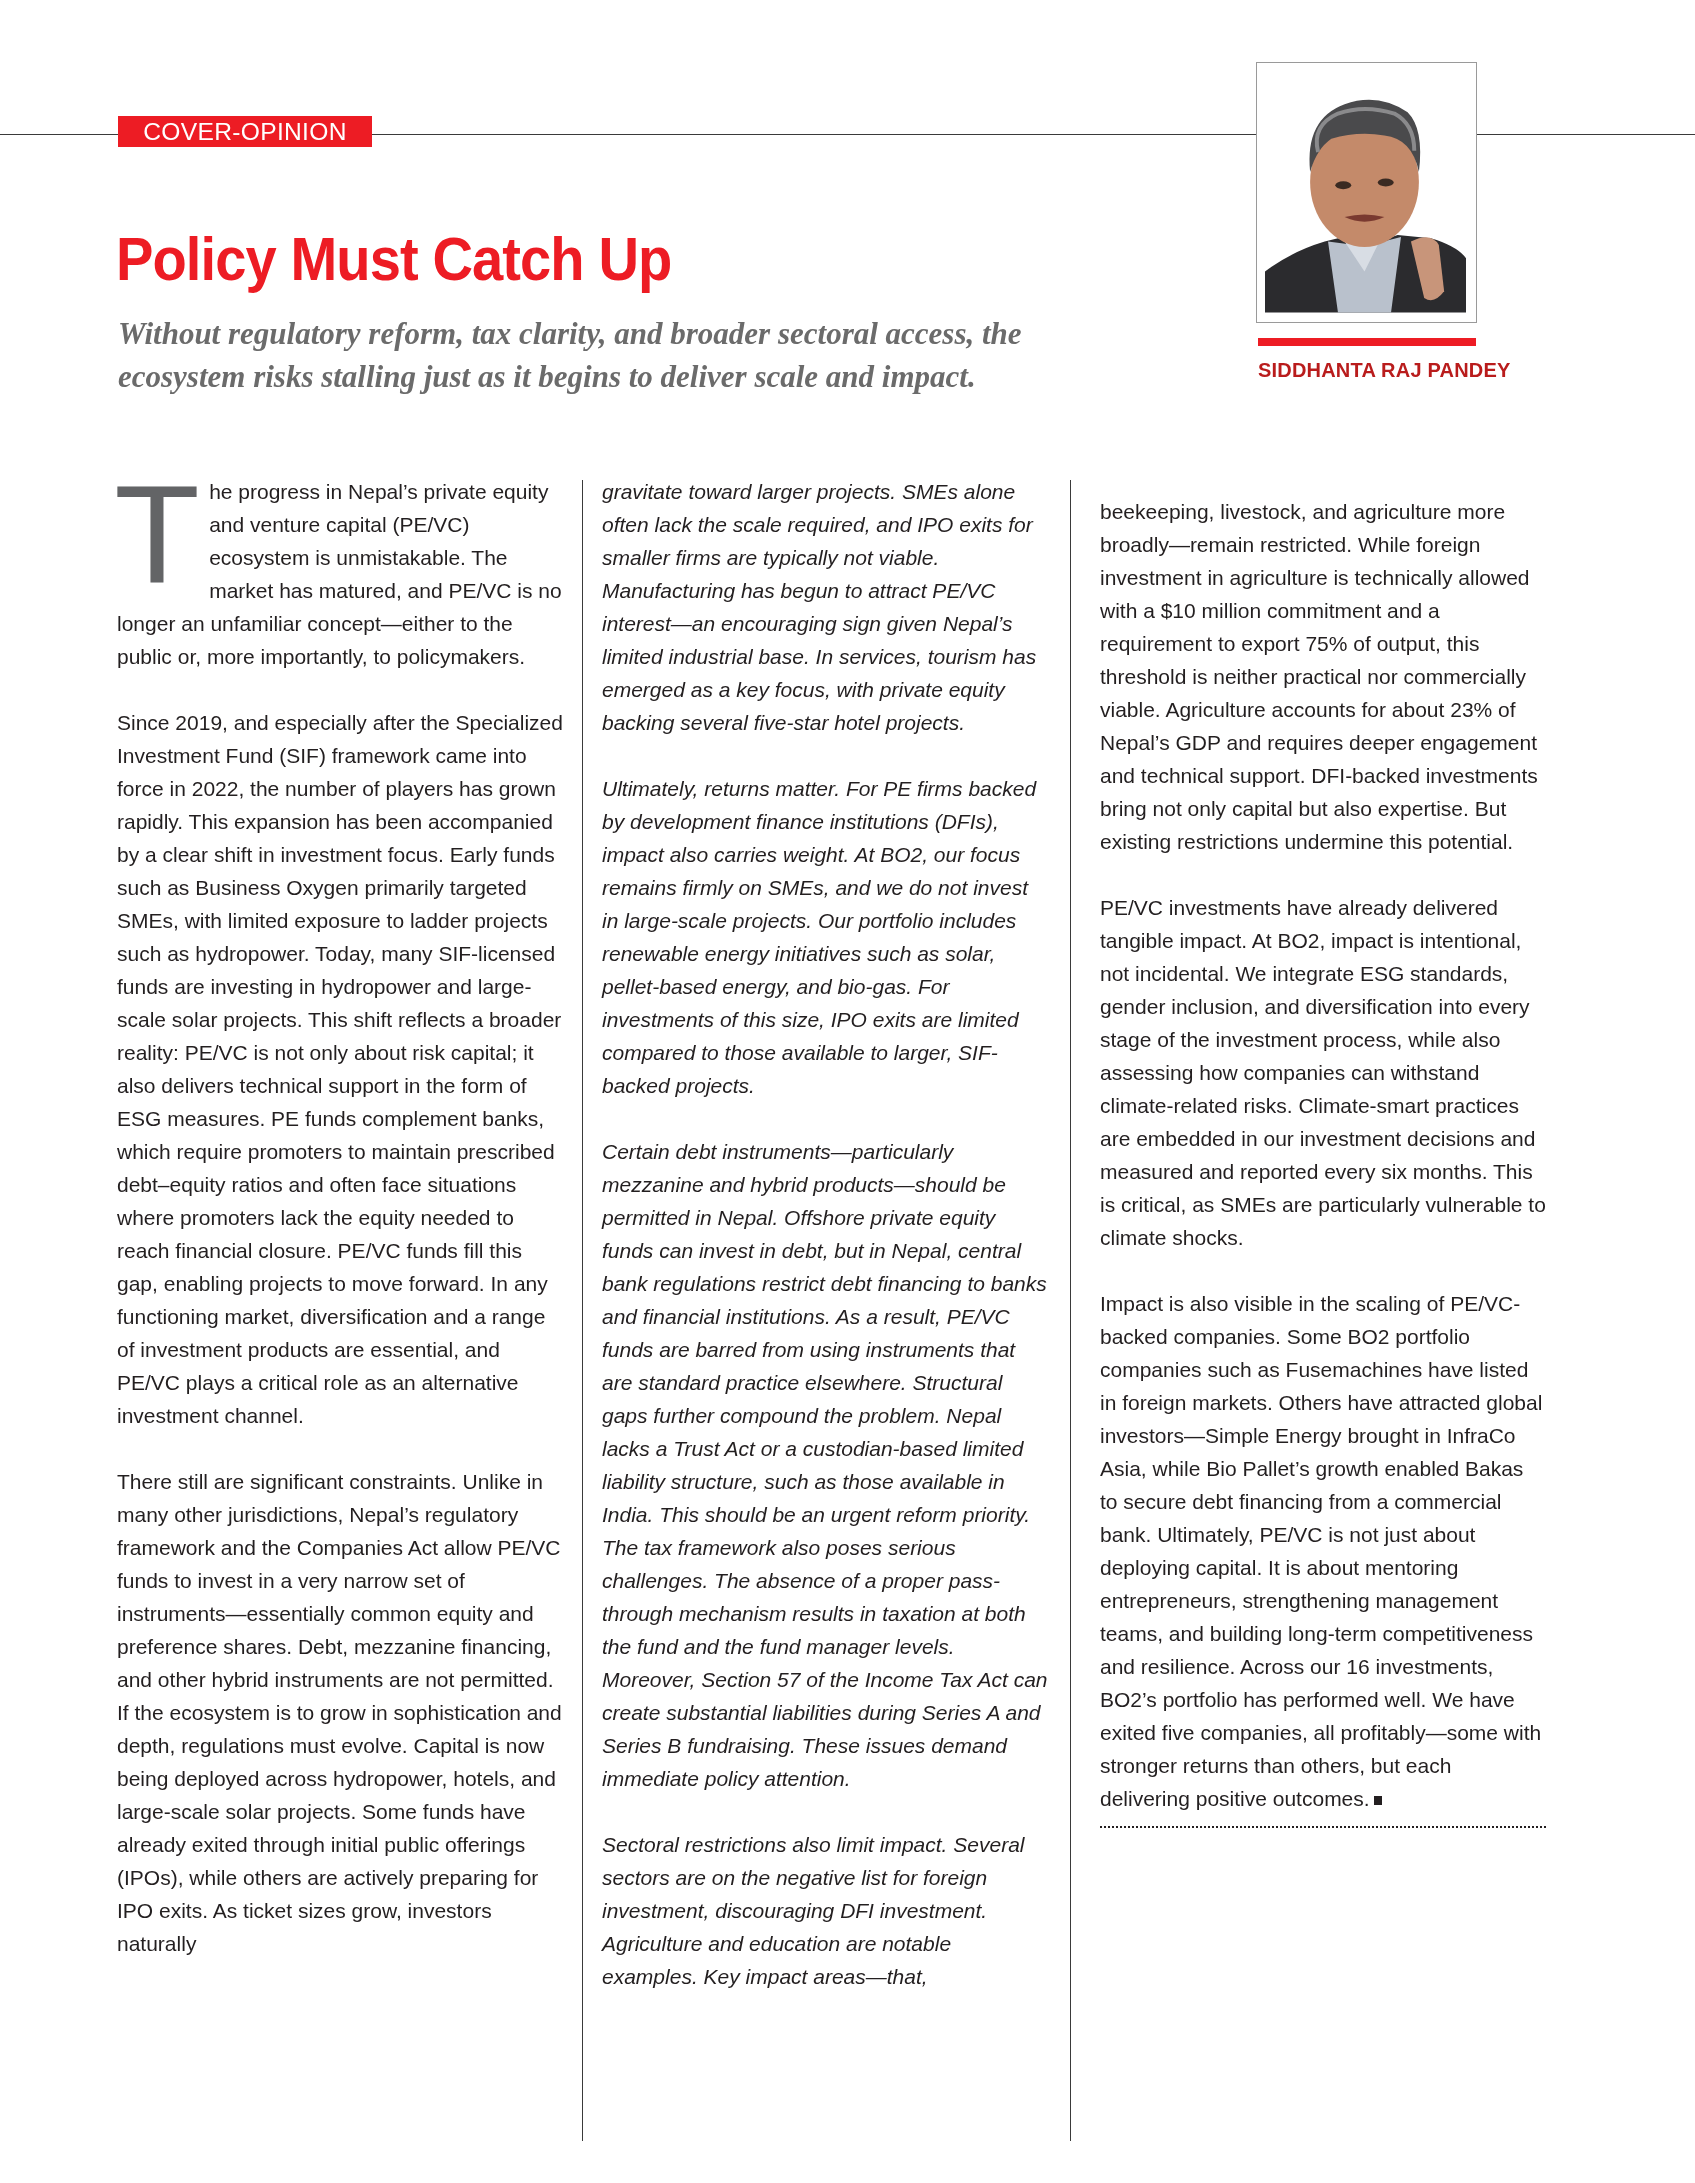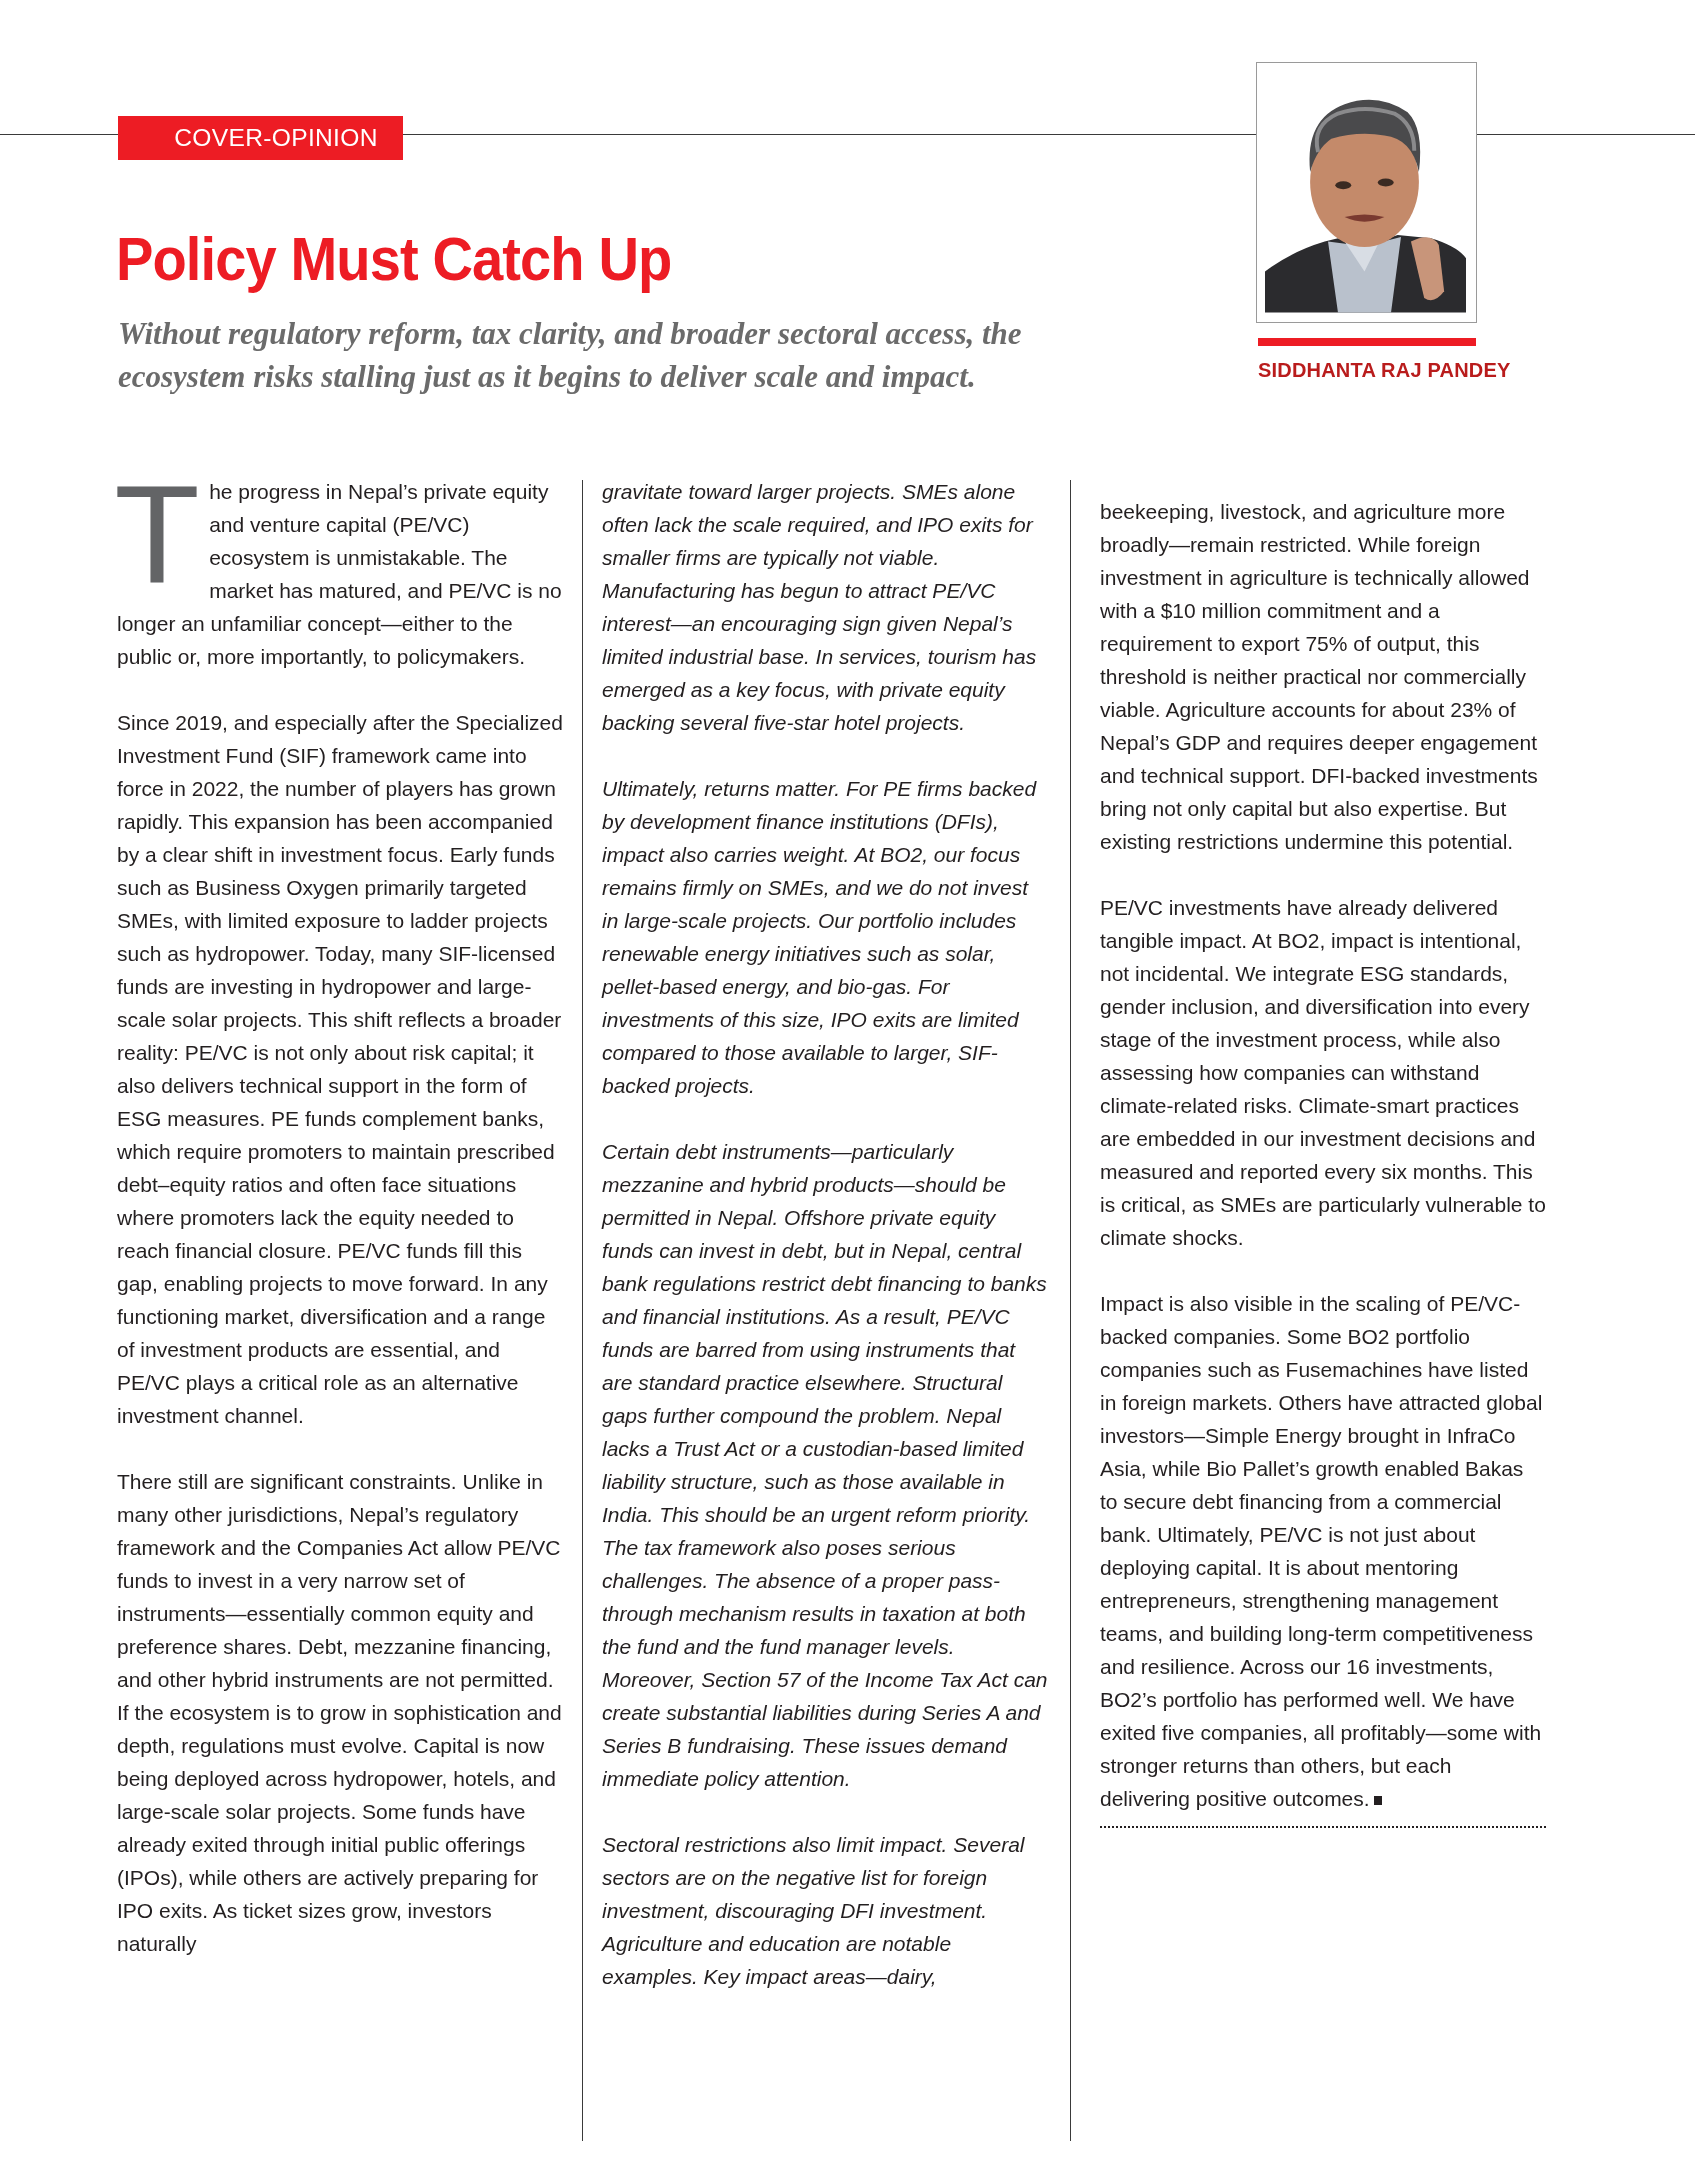--- a/index.html
+++ b/index.html
@@ -1,23 +1,23 @@
 <!DOCTYPE html>
 <html style="font-size:10.6px"><head>
 <meta charset="utf-8">
 <style>
   html, body { margin: 0; padding: 0; background: #ffffff; }
   body { width: 1696px; height: 2183px; position: relative; overflow: hidden;
          font-family: "Liberation Sans", "DejaVu Sans", sans-serif; color: #231f20; }
 
   .top-rule { position: absolute; left: 0; top: 134px; width: 1696px; height: 1.3px; background: #3a3a3a; }
-  .section-tag { position: absolute; left: 118px; top: 116px; width: 254px; height: 44px;
+  .section-tag { position: absolute; left: 118px; top: 116px; width: 254px; height: 31px;
                  background: #ed1c24; color: #fff; font-size: 24.6px; font-weight: 400;
                  display: flex; align-items: center; justify-content: center; letter-spacing: 0.3px;
-                 font-family: "Liberation Sans Narrow", "Liberation Sans", sans-serif; padding-left: 31px; }
+                 font-family: "Liberation Sans Narrow", "Liberation Sans", sans-serif; }
 
   .headline { position: absolute; left: 116px; top: 229px; margin: 0; color: #ed1c24;
               font-size: 61px; font-weight: 700; letter-spacing: -1px; line-height: 1;
               transform: scaleX(0.92); transform-origin: left top; white-space: nowrap; }
   .deck { position: absolute; left: 118px; top: 312px; width: 970px; margin: 0; color: #6b6b6b;
           font-family: "Liberation Serif", "DejaVu Serif", serif; font-style: italic; font-weight: 700;
           font-size: 31px; line-height: 43px; }
 
   .photo-frame { position: absolute; left: 1256px; top: 62px; width: 219px; height: 259px;
                  border: 1.3px solid #9a9a9a; background: #fff; }
@@ -79,21 +79,21 @@
 <div class="col col1">
   <p><span class="dropcap">T</span><span>he progress in Nepal’s private equity and venture capital (PE/VC) ecosystem is unmistakable. The market has matured, and PE/VC is no longer an unfamiliar concept—either to the public or, more importantly, to policymakers.</span></p>
   <p>Since 2019, and especially after the Specialized Investment Fund (SIF) framework came into force in 2022, the number of players has grown rapidly. This expansion has been accompanied by a clear shift in investment focus. Early funds such as Business Oxygen primarily targeted SMEs, with limited exposure to ladder projects such as hydropower. Today, many SIF-licensed funds are investing in hydropower and large-scale solar projects. This shift reflects a broader reality: PE/VC is not only about risk capital; it also delivers technical support in the form of ESG measures. PE funds complement banks, which require promoters to maintain prescribed debt–equity ratios and often face situations where promoters lack the equity needed to reach financial closure. PE/VC funds fill this gap, enabling projects to move forward. In any functioning market, diversification and a range of investment products are essential, and PE/VC plays a critical role as an alternative investment channel.</p>
   <p class="last">There still are significant constraints. Unlike in many other jurisdictions, Nepal’s regulatory framework and the Companies Act allow PE/VC funds to invest in a very narrow set of instruments—essentially common equity and preference shares. Debt, mezzanine financing, and other hybrid instruments are not permitted. If the ecosystem is to grow in sophistication and depth, regulations must evolve. Capital is now being deployed across hydropower, hotels, and large-scale solar projects. Some funds have already exited through initial public offerings (IPOs), while others are actively preparing for IPO exits. As ticket sizes grow, investors naturally</p>
 </div>
 
 <div class="col col2">
   <p>gravitate toward larger projects. SMEs alone often lack the scale required, and IPO exits for smaller firms are typically not viable. Manufacturing has begun to attract PE/VC interest—an encouraging sign given Nepal’s limited industrial base. In services, tourism has emerged as a key focus, with private equity backing several five-star hotel projects.</p>
   <p>Ultimately, returns matter. For PE firms backed by development finance institutions (DFIs), impact also carries weight. At BO2, our focus remains firmly on SMEs, and we do not invest in large-scale projects. Our portfolio includes renewable energy initiatives such as solar, pellet-based energy, and bio-gas. For investments of this size, IPO exits are limited compared to those available to larger, SIF-backed projects.</p>
   <p>Certain debt instruments—particularly mezzanine and hybrid products—should be permitted in Nepal. Offshore private equity funds can invest in debt, but in Nepal, central bank regulations restrict debt financing to banks and financial institutions. As a result, PE/VC funds are barred from using instruments that are standard practice elsewhere. Structural gaps further compound the problem. Nepal lacks a Trust Act or a custodian-based limited liability structure, such as those available in India. This should be an urgent reform priority. The tax framework also poses serious challenges. The absence of a proper pass-through mechanism results in taxation at both the fund and the fund manager levels. Moreover, Section 57 of the Income Tax Act can create substantial liabilities during Series A and Series B fundraising. These issues demand immediate policy attention.</p>
-  <p class="last">Sectoral restrictions also limit impact. Several sectors are on the negative list for foreign investment, discouraging DFI investment. Agriculture and education are notable examples. Key impact areas—dairy,</p>
+  <p class="last">Sectoral restrictions also limit impact. Several sectors are on the negative list for foreign investment, discouraging DFI investment. Agriculture and education are notable examples. Key impact areas—that,</p>
 </div>
 
 <div class="col col3">
   <p>beekeeping, livestock, and agriculture more broadly—remain restricted. While foreign investment in agriculture is technically allowed with a $10 million commitment and a requirement to export 75% of output, this threshold is neither practical nor commercially viable. Agriculture accounts for about 23% of Nepal’s GDP and requires deeper engagement and technical support. DFI-backed investments bring not only capital but also expertise. But existing restrictions undermine this potential.</p>
   <p>PE/VC investments have already delivered tangible impact. At BO2, impact is intentional, not incidental. We integrate ESG standards, gender inclusion, and diversification into every stage of the investment process, while also assessing how companies can withstand climate-related risks. Climate-smart practices are embedded in our investment decisions and measured and reported every six months. This is critical, as SMEs are particularly vulnerable to climate shocks.</p>
   <p class="last"><span>Impact is also visible in the scaling of PE/VC-backed companies. Some BO2 portfolio companies such as Fusemachines have listed in foreign markets. Others have attracted global investors—Simple Energy brought in InfraCo Asia, while Bio Pallet’s growth enabled Bakas to secure debt financing from a commercial bank. Ultimately, PE/VC is not just about deploying capital. It is about mentoring entrepreneurs, strengthening management teams, and building long-term competitiveness and resilience. Across our 16 investments, BO2’s portfolio has performed well. We have exited five companies, all profitably—some with stronger returns than others, but each delivering positive outcomes.</span><span class="end-mark"></span></p>
   <div class="dots"></div>
 </div>
 
 

